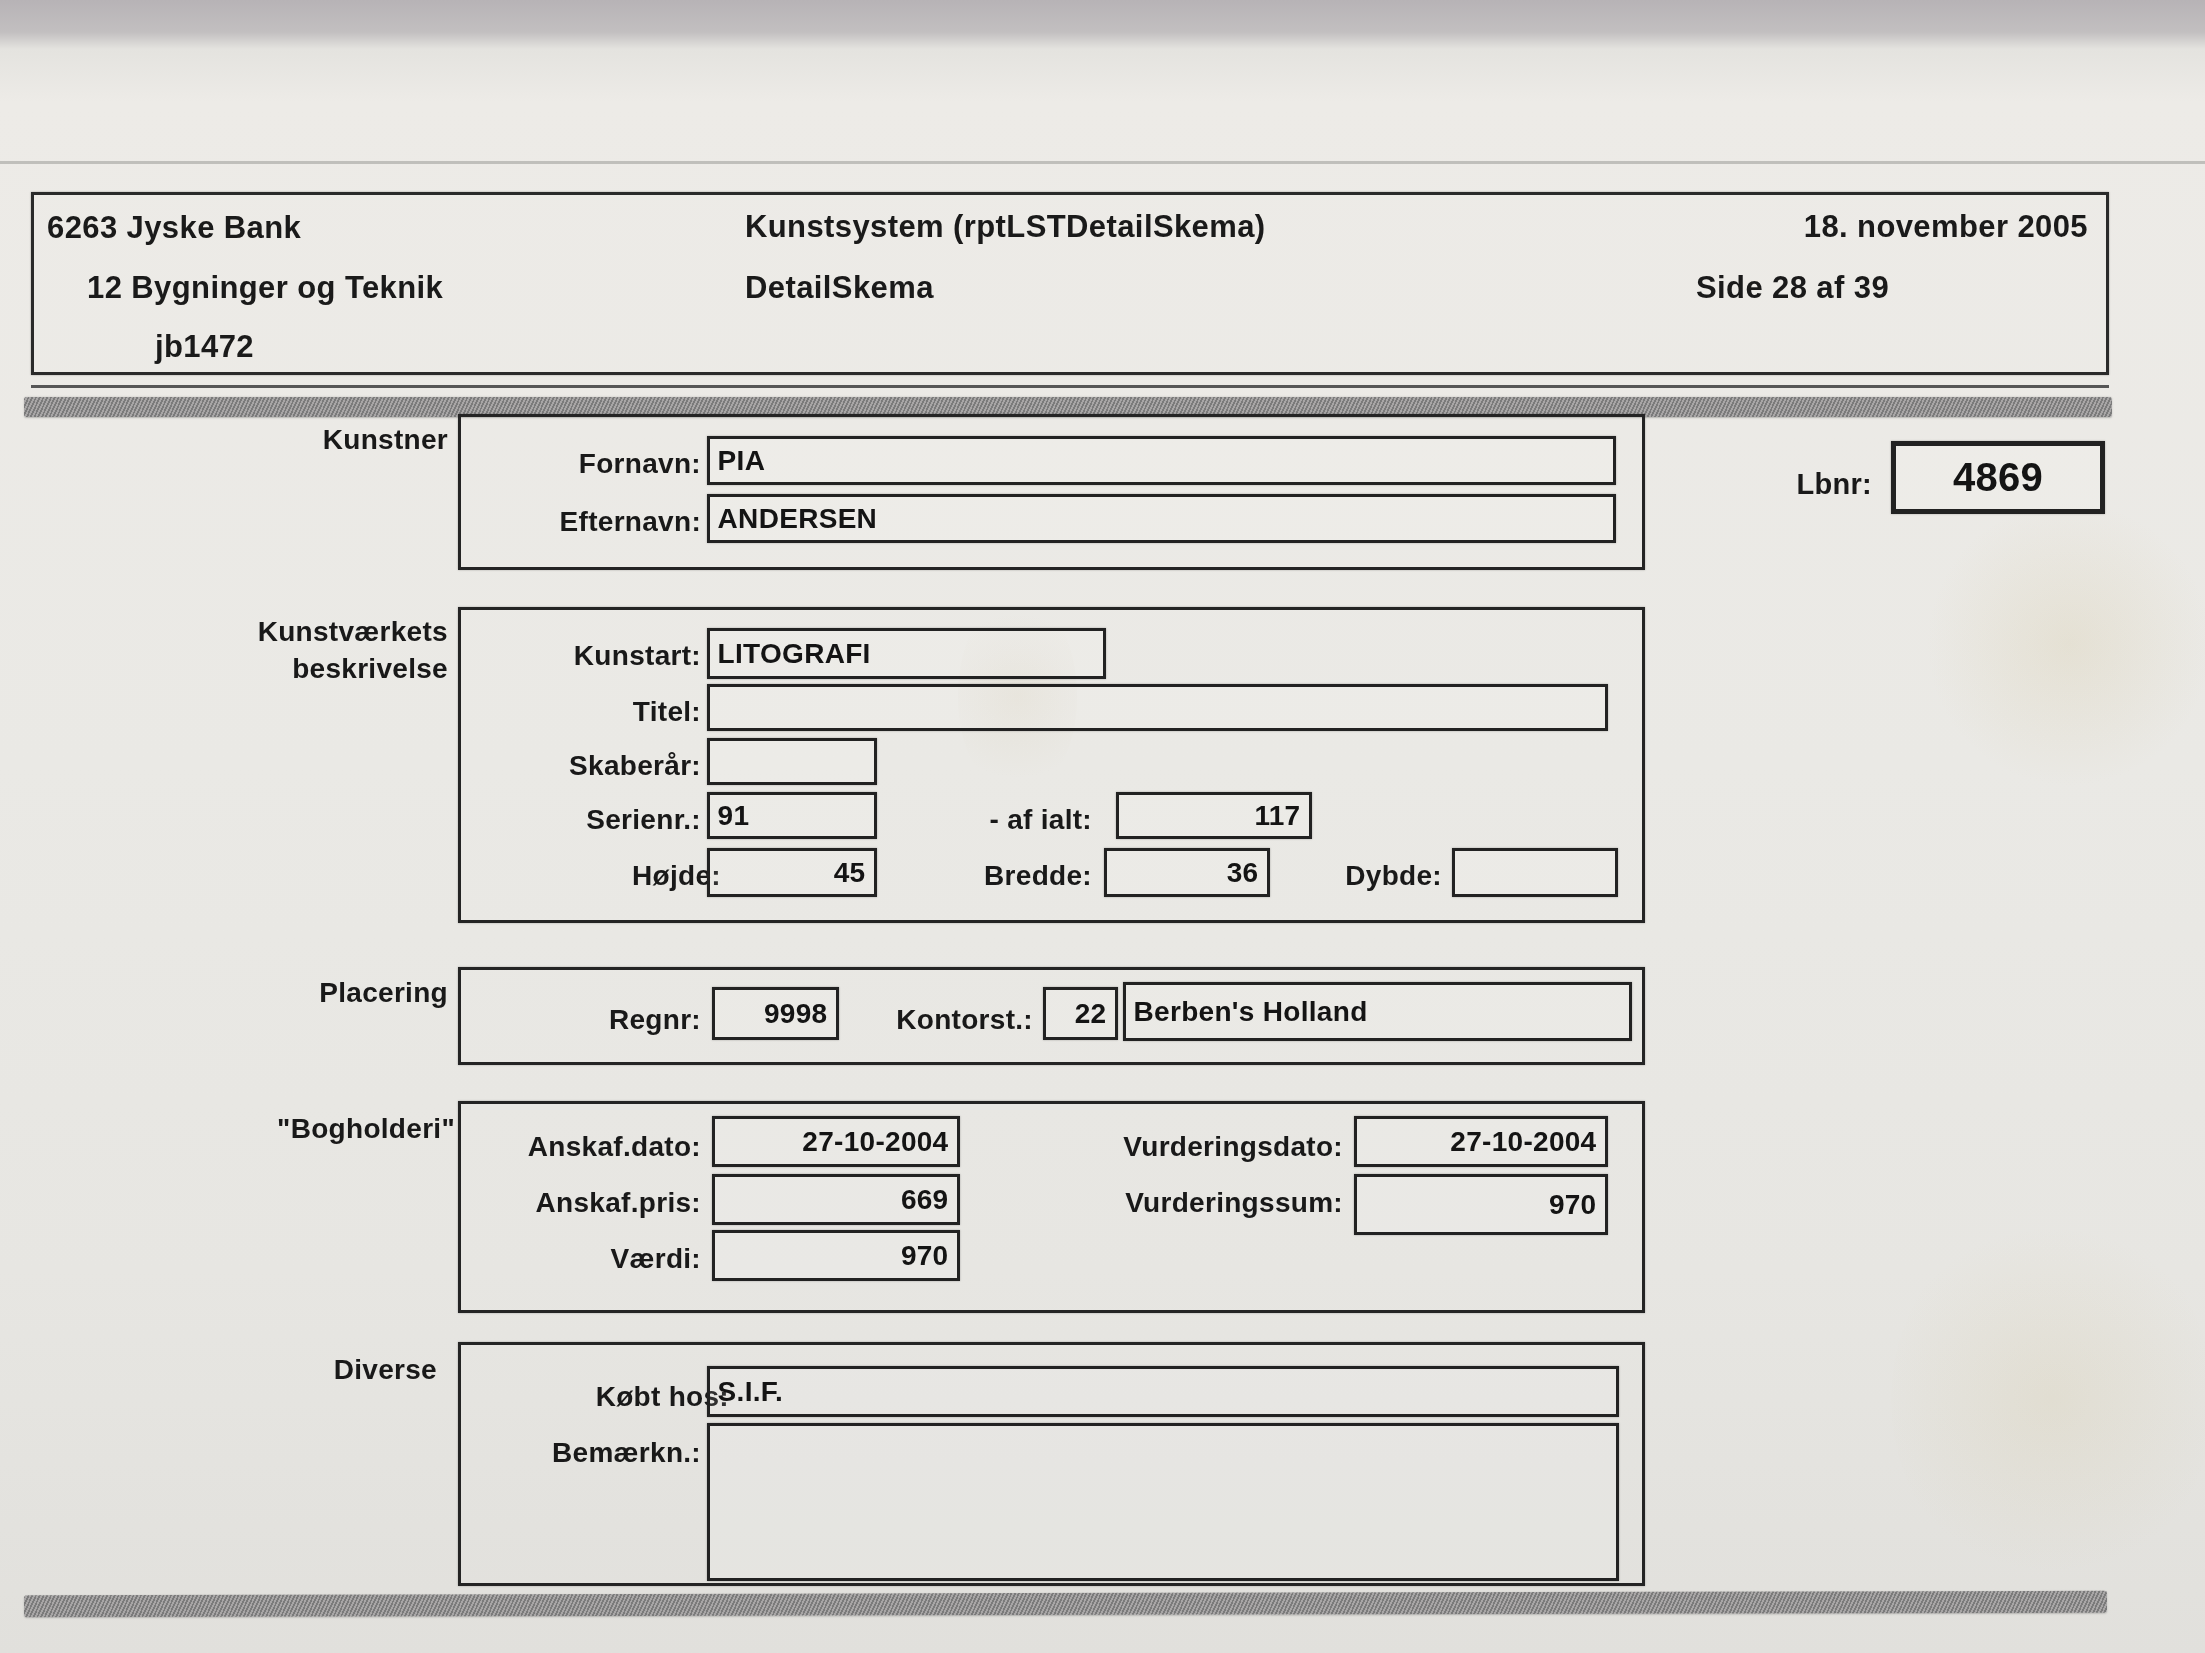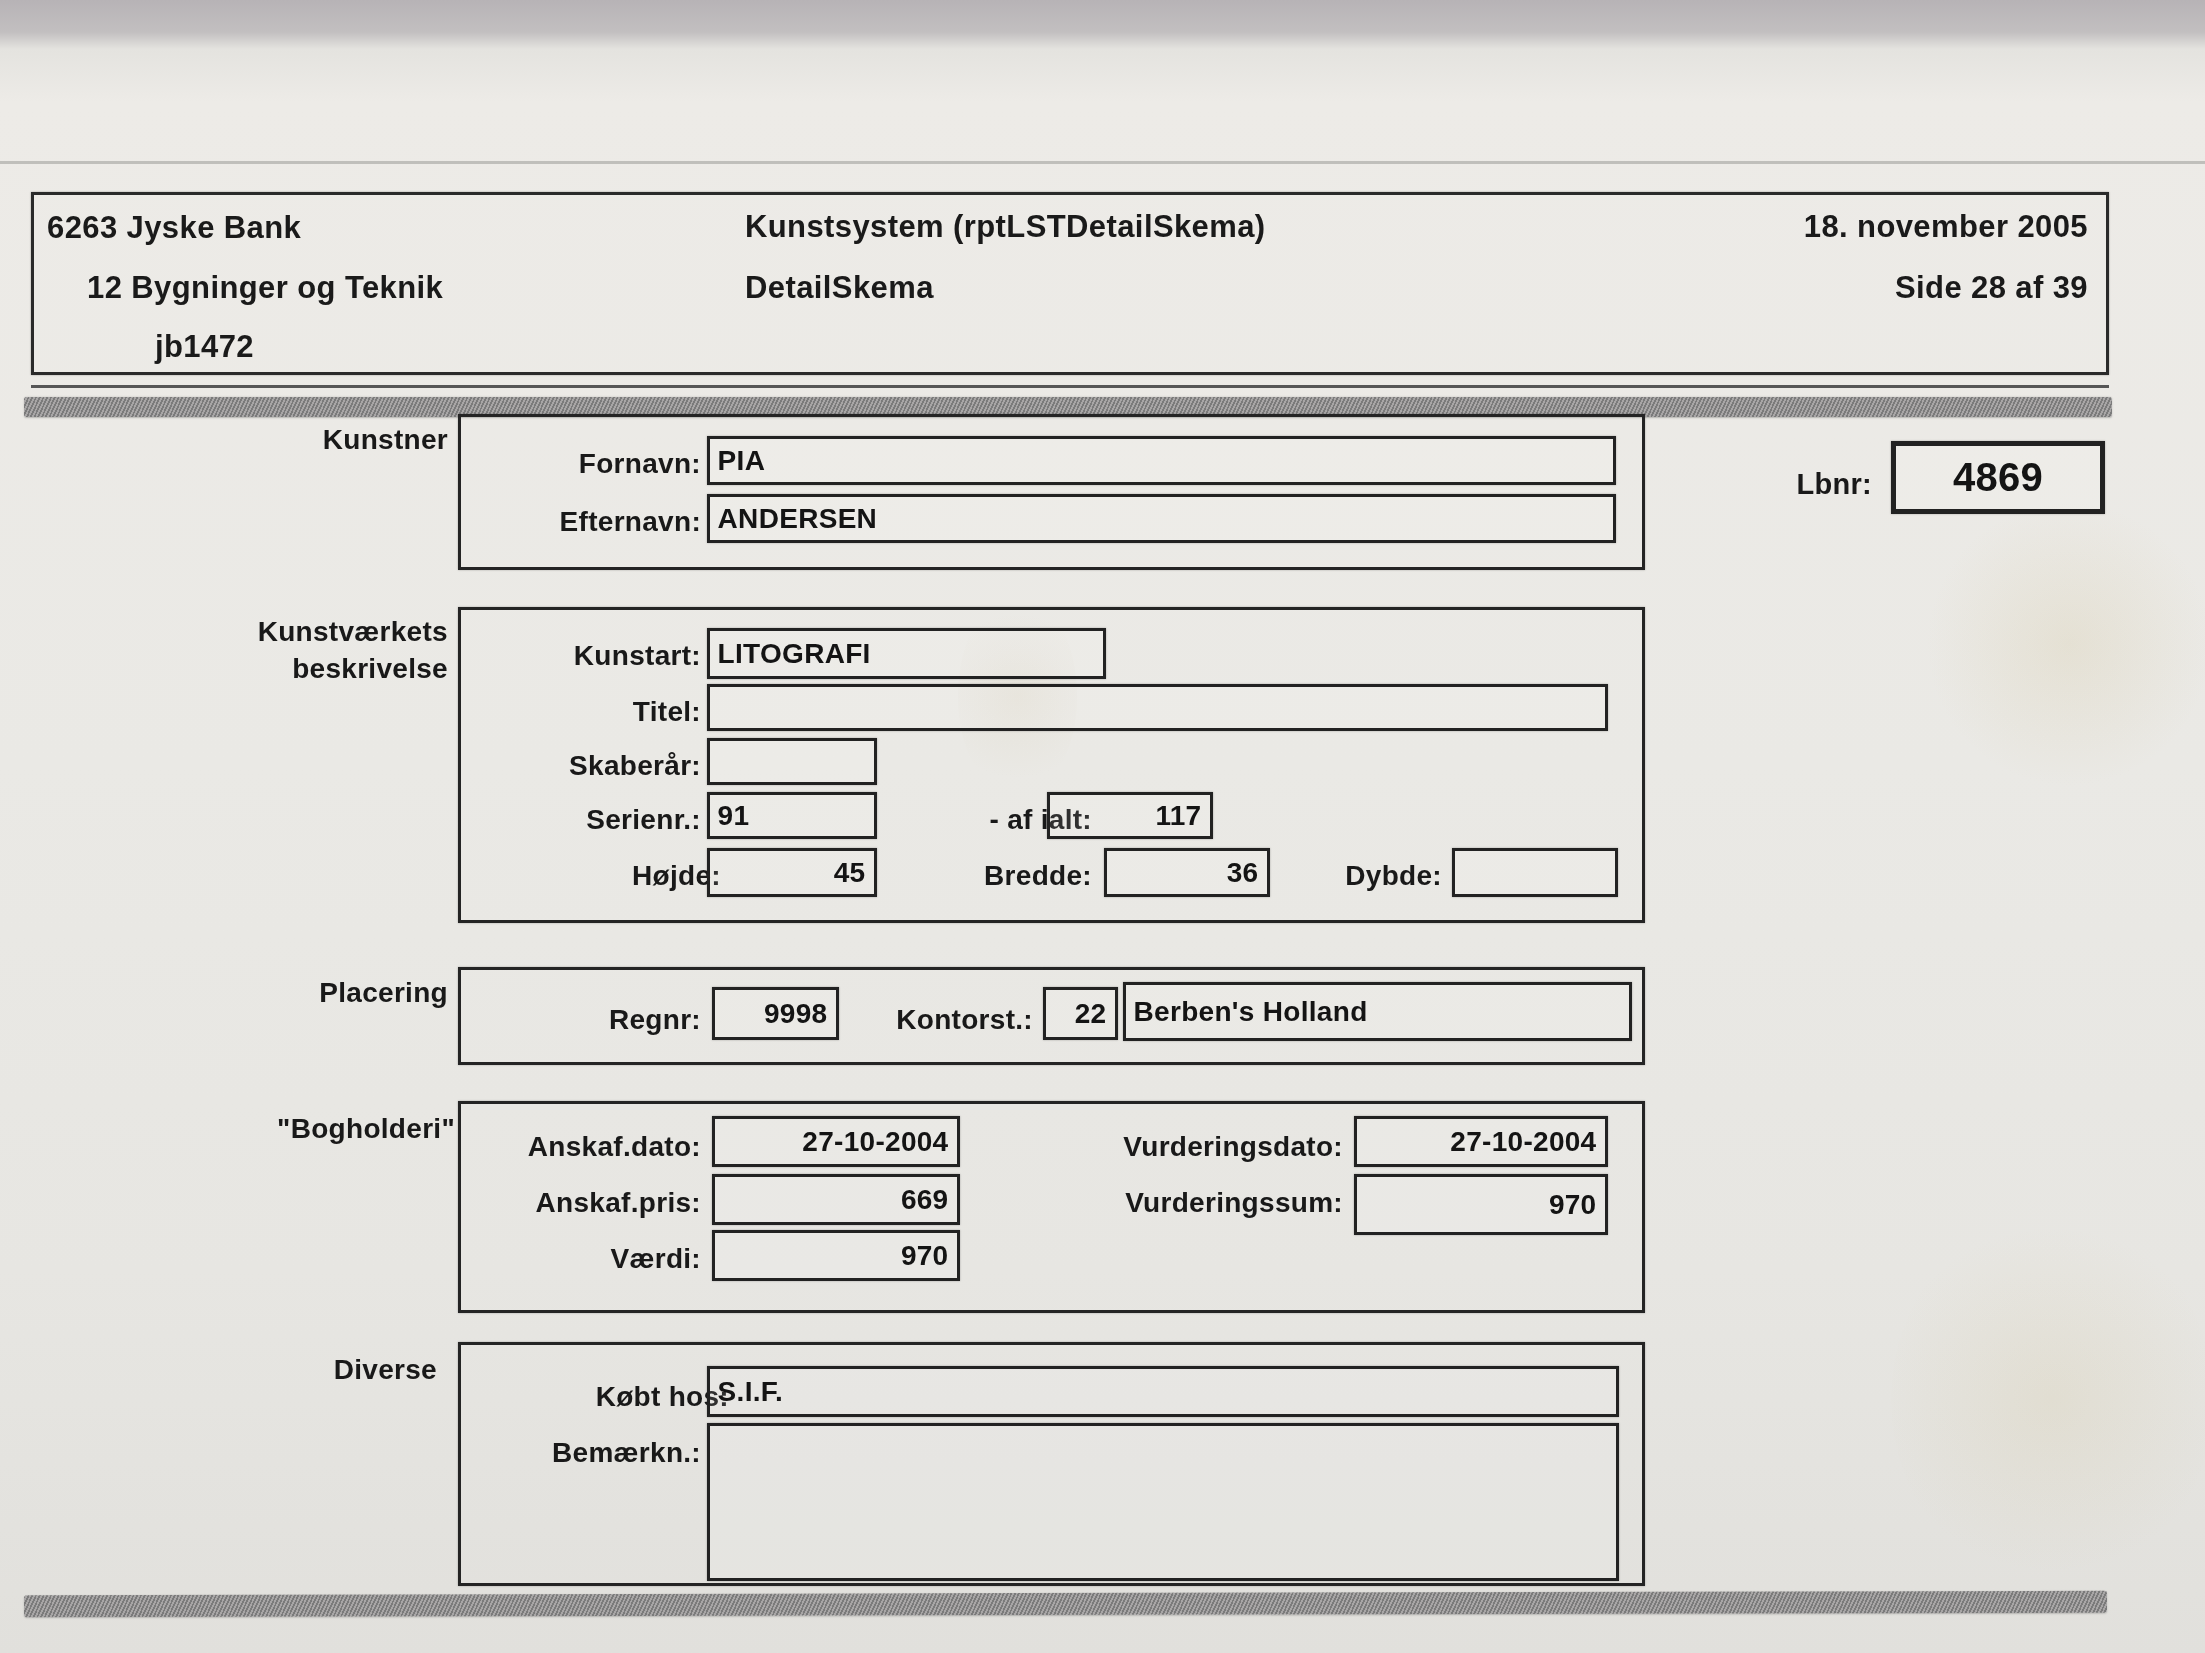--- a/index.html
+++ b/index.html
@@ -67,21 +67,21 @@
   <div class="stain s2"></div>
   <div class="stain s3"></div>
 
   <div class="header-box"></div>
   <div class="htext" style="left:47px;top:210px;">6263 Jyske Bank</div>
   <div class="htext" style="left:87px;top:270px;">12 Bygninger og Teknik</div>
   <div class="htext" style="left:155px;top:329px;text-align:right;">jb1472</div>
   <div class="htext" style="left:745px;top:209px;">Kunstsystem (rptLSTDetailSkema)</div>
   <div class="htext" style="left:745px;top:270px;">DetailSkema</div>
   <div class="htext" style="left:1696px;top:209px;width:392px;text-align:right;">18. november 2005</div>
-  <div class="htext" style="left:1696px;top:270px;width:392px;text-align:right;">Side 28 af 39</div>
+  <div class="htext" style="left:1696px;top:270px;width:392px;">Side 28 af 39</div>
 
   <div class="thinline"></div>
   <div class="rule rule-top"></div>
 
   <div class="seclbl" style="left:187px;top:424px;width:261px;">Kunstner</div>
   <div class="group" style="left:458px;top:414px;width:1187px;height:156px;"></div>
   <div class="lbl" style="left:458px;top:448px;width:243px;">Fornavn:</div>
   <div class="box vleft" style="left:707px;top:436px;width:909px;height:49px;">PIA</div>
   <div class="lbl" style="left:458px;top:506px;width:243px;">Efternavn:</div>
   <div class="box vleft" style="left:707px;top:494px;width:909px;height:49px;">ANDERSEN</div>
@@ -98,21 +98,21 @@
 
   <div class="lbl" style="left:458px;top:696px;width:243px;">Titel:</div>
   <div class="box vleft" style="left:707px;top:684px;width:901px;height:47px;"></div>
 
   <div class="lbl" style="left:458px;top:750px;width:243px;">Skaberår:</div>
   <div class="box vleft" style="left:707px;top:738px;width:170px;height:47px;"></div>
 
   <div class="lbl" style="left:458px;top:804px;width:243px;">Serienr.:</div>
   <div class="box vleft" style="left:707px;top:792px;width:170px;height:47px;">91</div>
   <div class="lbl" style="left:916px;top:804px;width:176px;">- af ialt:</div>
-  <div class="box vright" style="left:1047px;top:792px;width:166px;height:47px;padding-left:28px;">117</div>
+  <div class="box vright" style="left:1116px;top:792px;width:196px;height:47px;padding-left:28px;">117</div>
 
   <div class="lbl" style="left:458px;top:860px;width:243px;padding-left:20px;">Højde:</div>
   <div class="box vright" style="left:707px;top:848px;width:170px;height:49px;">45</div>
   <div class="lbl" style="left:916px;top:860px;width:176px;">Bredde:</div>
   <div class="box vright" style="left:1104px;top:848px;width:166px;height:49px;">36</div>
   <div class="lbl" style="left:1306px;top:860px;width:136px;">Dybde:</div>
   <div class="box vleft" style="left:1452px;top:848px;width:166px;height:49px;"></div>
 
   <div class="seclbl" style="left:187px;top:977px;width:261px;">Placering</div>
   <div class="group" style="left:458px;top:967px;width:1187px;height:98px;"></div>

